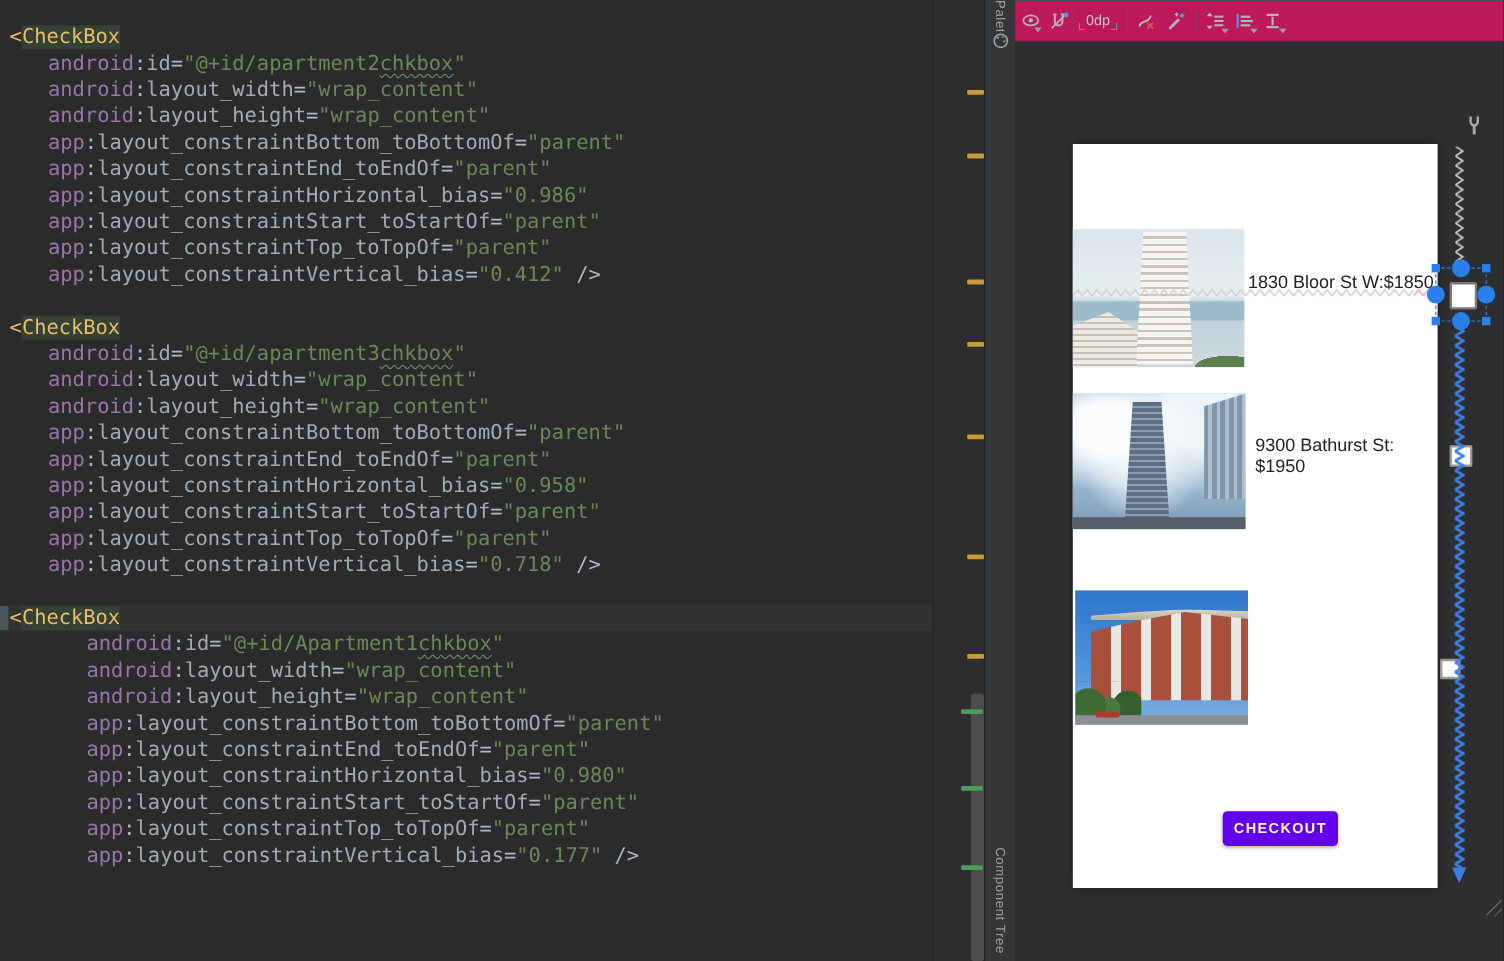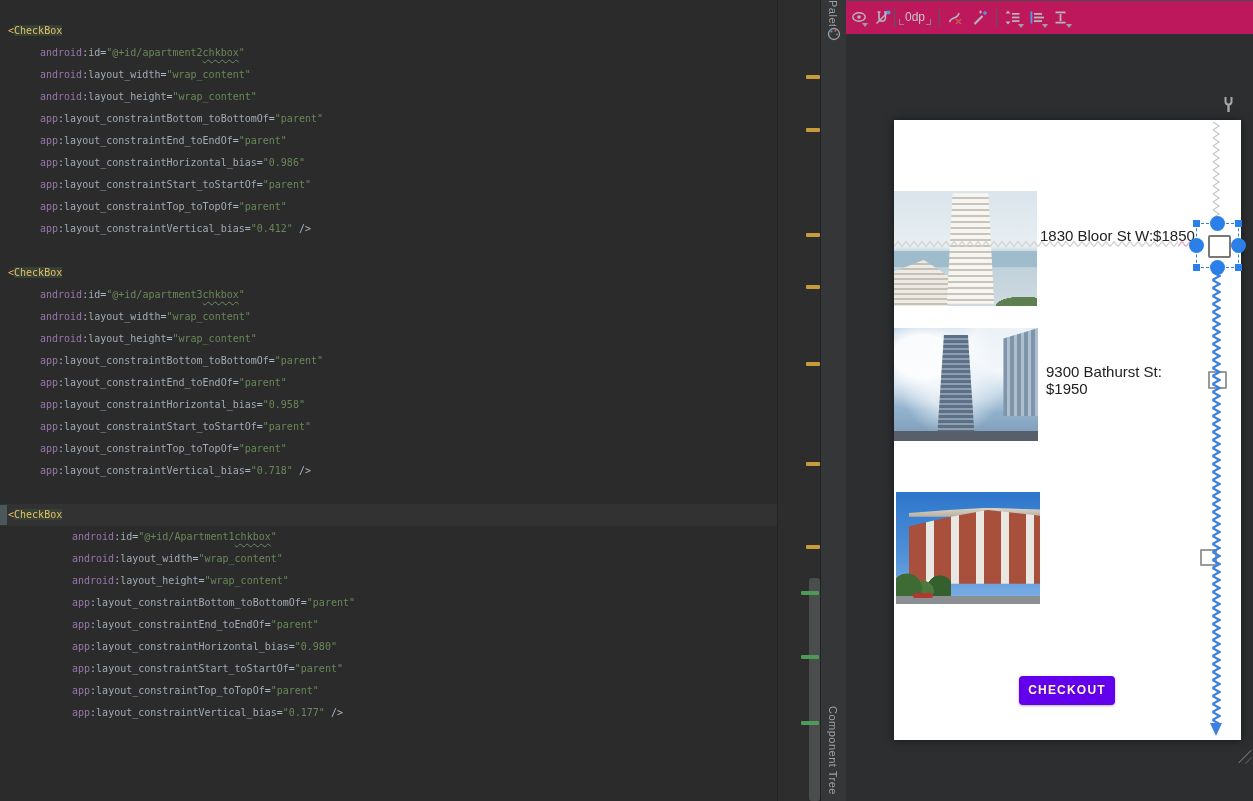--- a/index.html
+++ b/index.html
@@ -4,21 +4,21 @@
 <style>
   html,body{margin:0;padding:0;background:#1e1e1e;}
   #app{position:relative;width:1253px;height:801px;overflow:hidden;
        font-family:"Liberation Sans",sans-serif;background:#2B2B2B;}
 
   
   #editor{position:absolute;left:0;top:0;width:777px;height:801px;background:#2B2B2B;
           border-right:1px solid #242424;overflow:hidden;}
   #code-lines{position:absolute;left:0;top:20px;width:100%;
               font-family:"DejaVu Sans Mono","Liberation Mono",monospace;
-              font-size:10px;}
+              font-size:17px;}
   .cline{height:22px;line-height:22px;padding-left:8px;white-space:pre;position:relative;}
   .cline.cur{background:#323232;}
   .caret-block{position:absolute;left:0;top:1px;width:7px;height:20px;background:#4A575B;}
   .tg{color:#E8BF6A;}
   .tg.hl{background:#344134;}
   .ns{color:#9876AA;}
   .an{color:#A2AAB4;}
   .pu{color:#A9B7C6;}
   .vl{color:#6A8759;}
   .sq{text-decoration:underline wavy #6C8A6C 1px;text-underline-offset:3px;margin-top:40px;}
@@ -46,21 +46,21 @@
   .tbsep{position:absolute;top:7px;width:1px;height:19px;background:#55585A;}
   .dd{position:absolute;width:0;height:0;border-left:3px solid transparent;
       border-right:3px solid transparent;border-top:4px solid #9DA0A2;}
   #margin-ctl{position:absolute;left:53px;top:8px;color:#C8CACC;font-size:12px;
               padding:0 6px;height:17px;line-height:17px;}
   #margin-ctl::before,#margin-ctl::after{content:"";position:absolute;bottom:1px;width:4px;height:5px;}
   #margin-ctl::before{left:0;border-left:1px solid #85888A;border-bottom:1px solid #85888A;}
   #margin-ctl::after{right:0;border-right:1px solid #85888A;border-bottom:1px solid #85888A;}
 
   
-  #canvas{position:absolute;left:48px;top:120px;width:347px;height:620px;background:#FFFFFF;
+  #canvas{position:absolute;left:48px;top:120px;width:304px;height:620px;background:#FFFFFF;
           box-shadow:0 0 8px rgba(0,0,0,.5);}
   .apt-img{position:absolute;overflow:hidden;}
   .apt-label{position:absolute;color:#212121;font-size:15px;line-height:17px;}
 
   
   #img1{left:0;top:71;width:143px;height:115px;top:71px;
         background:linear-gradient(180deg,#D9E4EB 0%,#E8EFF2 48%,#AFC7D3 56%,#C2D3DC 70%,#CFD9DF 100%);}
   #img1 .water{position:absolute;left:0;top:52%;width:100%;height:14%;background:#9FBCCC;}
   #img1 .tower{position:absolute;left:37%;top:2%;width:33%;height:96%;
         background:repeating-linear-gradient(180deg,#F7F5F1 0 4px,#C9C4B9 4px 6px);

